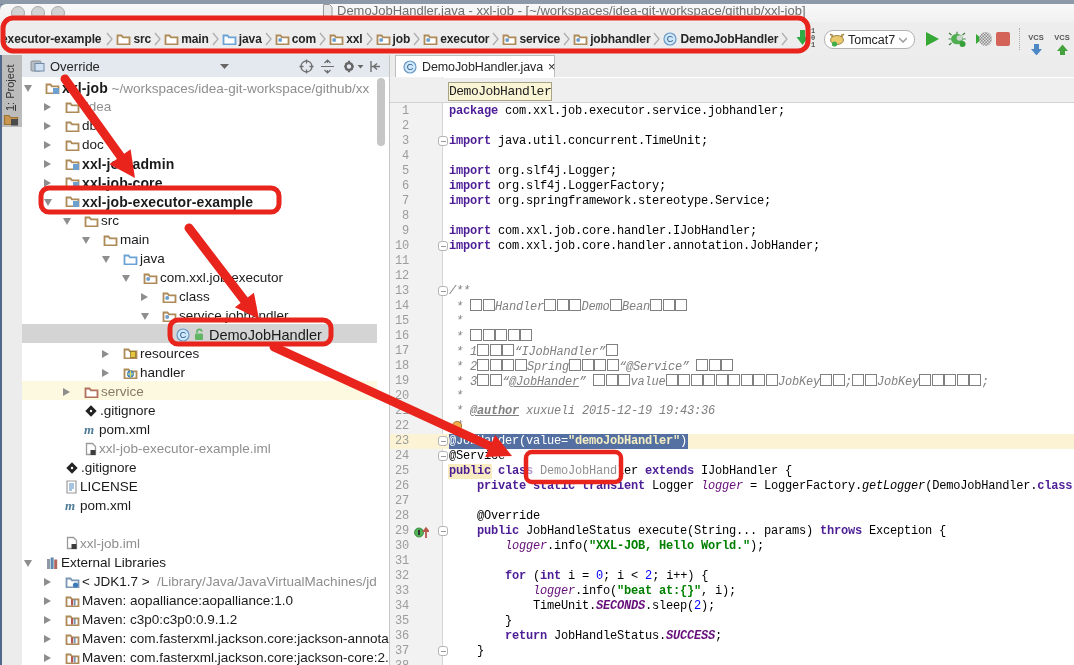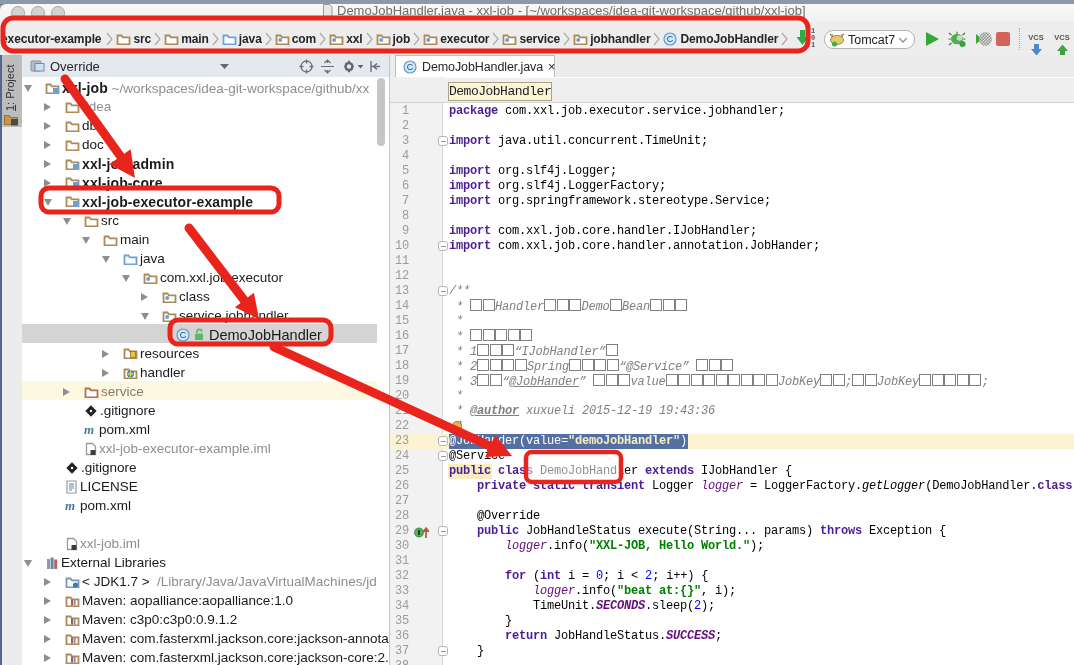--- a/index.html
+++ b/index.html
@@ -449,21 +449,21 @@
           <span>LICENSE</span>
         </span>
       </div>
       <div class="trow" style="left:0;top:496px;width:389px">
         <span style="position:absolute;left:65px;display:flex;align-items:center">
           <span style="font:bold italic 13px 'Liberation Serif';color:#4d7a97;margin-right:4px;width:11px;display:inline-block">m</span>
           <span>pom.xml</span>
         </span>
       </div>
       <div class="trow" style="left:0;top:534px;width:389px">
-        <span style="position:absolute;left:65px;display:flex;align-items:flex-end">
+        <span style="position:absolute;left:65px;display:flex;align-items:flex-start">
           <svg class="bi" width="13" height="14" viewBox="0 0 13 14">
             <path d="M2.5 1.5 h6 l3 3 v8 h-9 z" fill="#fff" stroke="#9a9a9a" stroke-width="1.3"></path>
             <rect x="6.5" y="8" width="5" height="5" fill="#3c3c3c"></rect>
           </svg>
           <span><span class="gry">xxl-job.iml</span></span>
         </span>
       </div>
       <div class="trow" style="left:0;top:553px;width:389px">
         <span class="tar ard" style="left:24px"></span>
         <span style="position:absolute;left:45px;display:flex;align-items:center">

